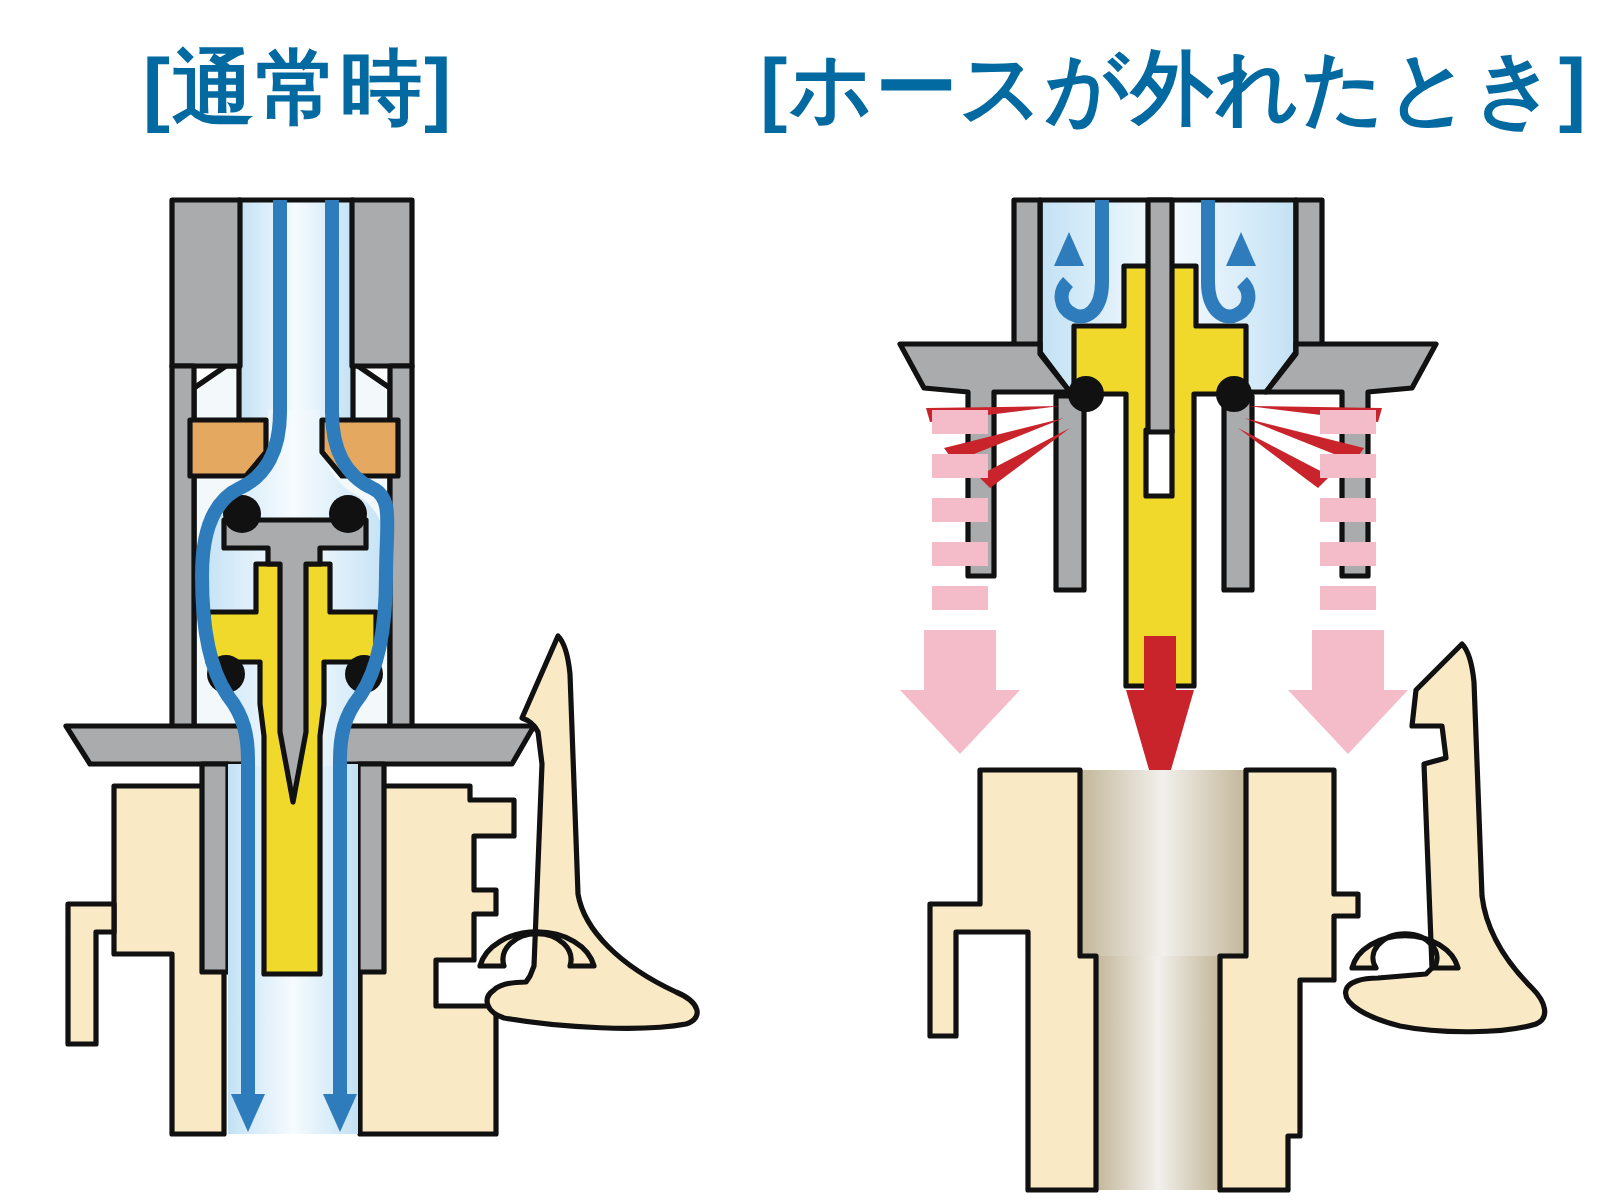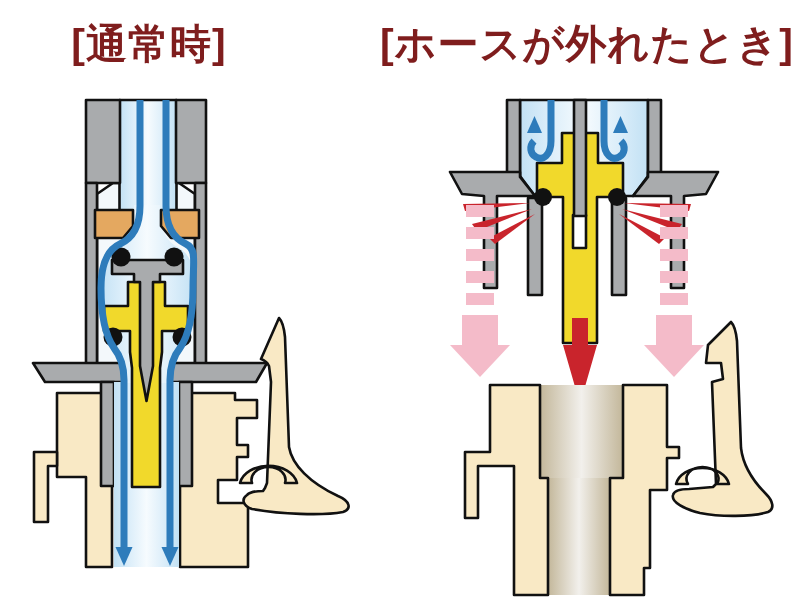--- a/index.html
+++ b/index.html
@@ -1,19 +1,19 @@
 <!DOCTYPE html>
 <html style="--background: #ffffff; --outline-black: #111111; --metal-gray: #a9abad; --gas-blue-line: #2e7cbb; --gas-blue-light: #c2e1f4; --gas-blue-pale: #f6fbfe; --valve-yellow: #f1d92b; --seal-orange: #e4a860; --oring-black: #111111; --body-cream: #f9e9c5; --leak-pink: #f4bbc9; --alert-red: #c9242c; --bore-tan: #c3b79a; --bore-pale: #f2f0ec;"><head>
 <meta charset="utf-8">
 <style>
   html,body{margin:0;padding:0;background:#fff;}
   #stage{position:relative;width:800px;height:600px;background:var(--background,#fff);overflow:hidden;
          font-family:"Liberation Sans","DejaVu Sans",sans-serif;}
   .title{position:absolute;top:18px;height:52px;line-height:52px;text-align:center;
-         font-size:41px;font-weight:800;color:#7f1d1d;letter-spacing:1px;white-space:nowrap;}
+         font-size:41px;font-weight:800;color:#0369a1;letter-spacing:1px;white-space:nowrap;}
   #title-left{left:14px;width:270px;}
   #title-right{left:364px;width:446px;}
   svg{position:absolute;left:0;top:0;}
   .ln{stroke:var(--outline-black,#111);stroke-width:2.6;stroke-linejoin:round;}
   .nos{stroke:none;}
   .metal{fill:var(--metal-gray,#a9abad);}
   .cream{fill:var(--body-cream,#f9e9c5);}
   .yellow{fill:var(--valve-yellow,#f1d92b);}
   .orange{fill:var(--seal-orange,#e4a860);}
   .dot{fill:var(--oring-black,#111);stroke:none;}

